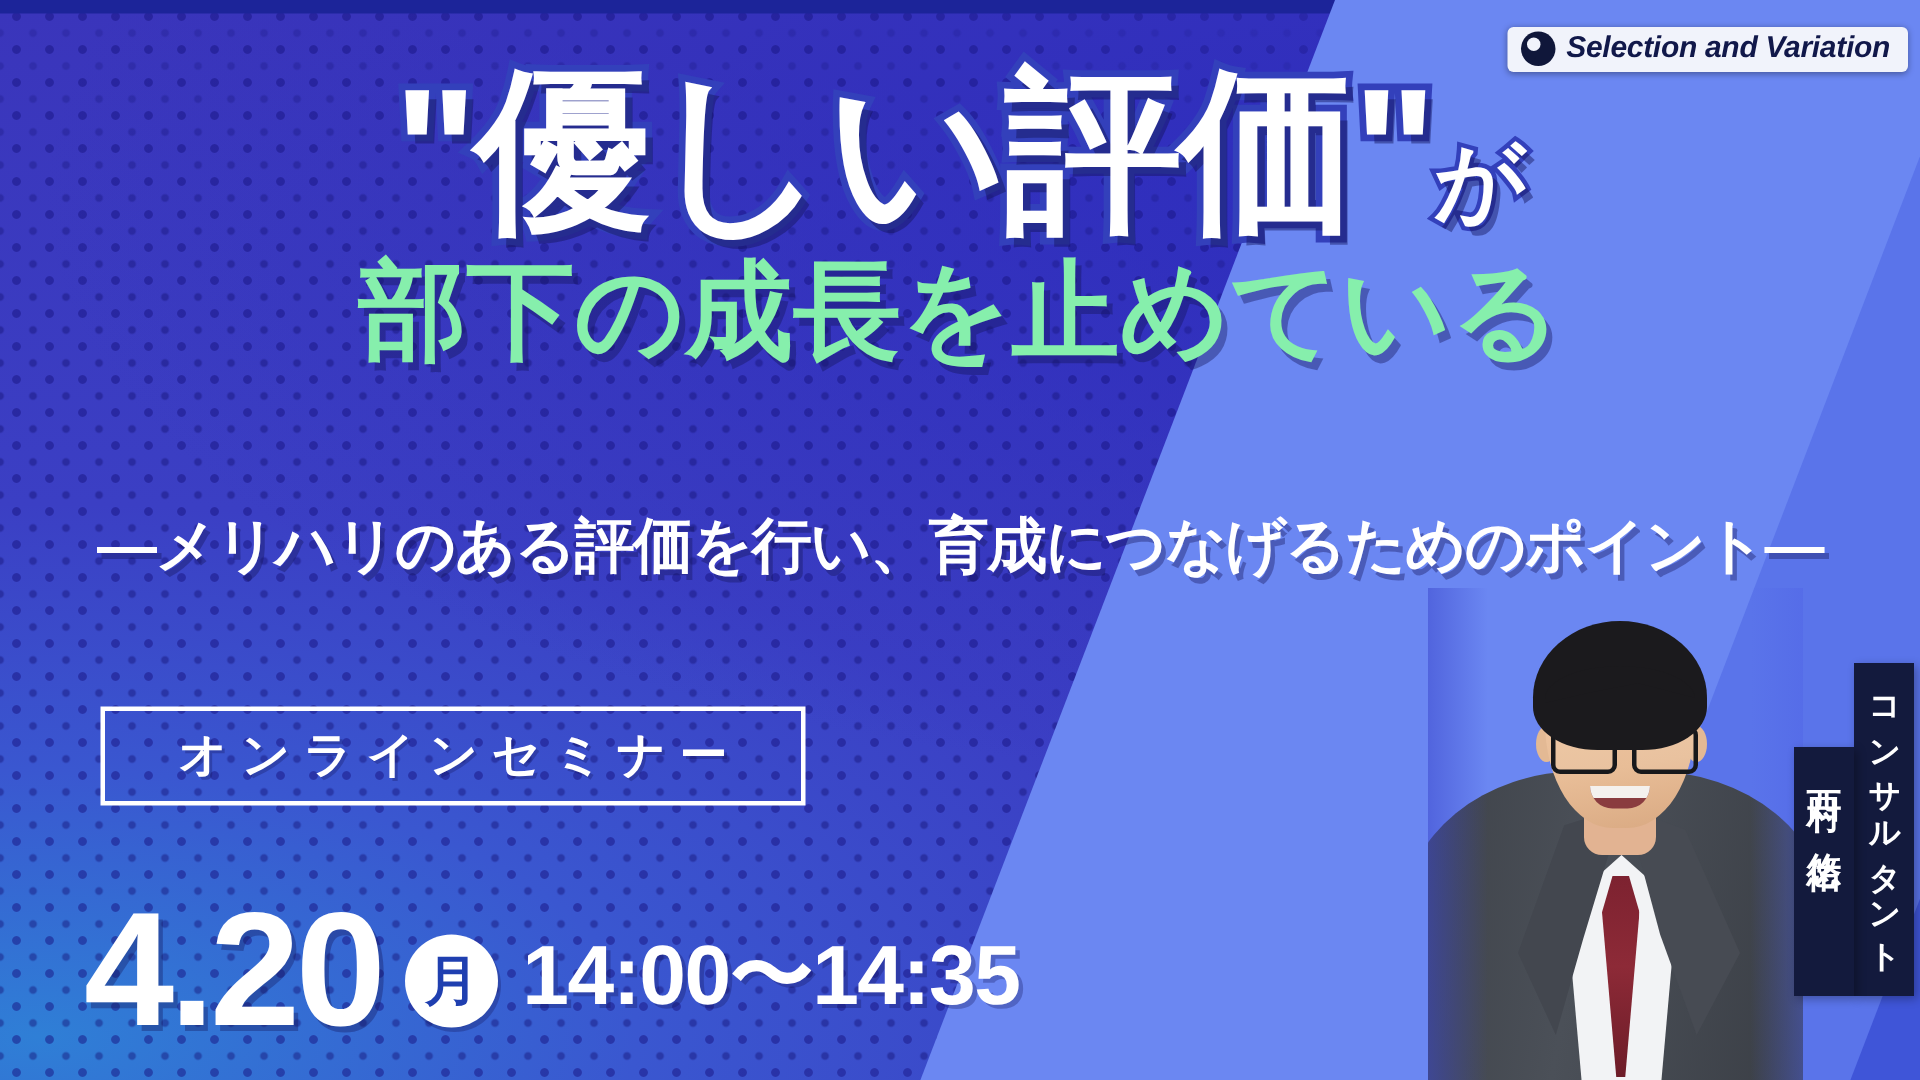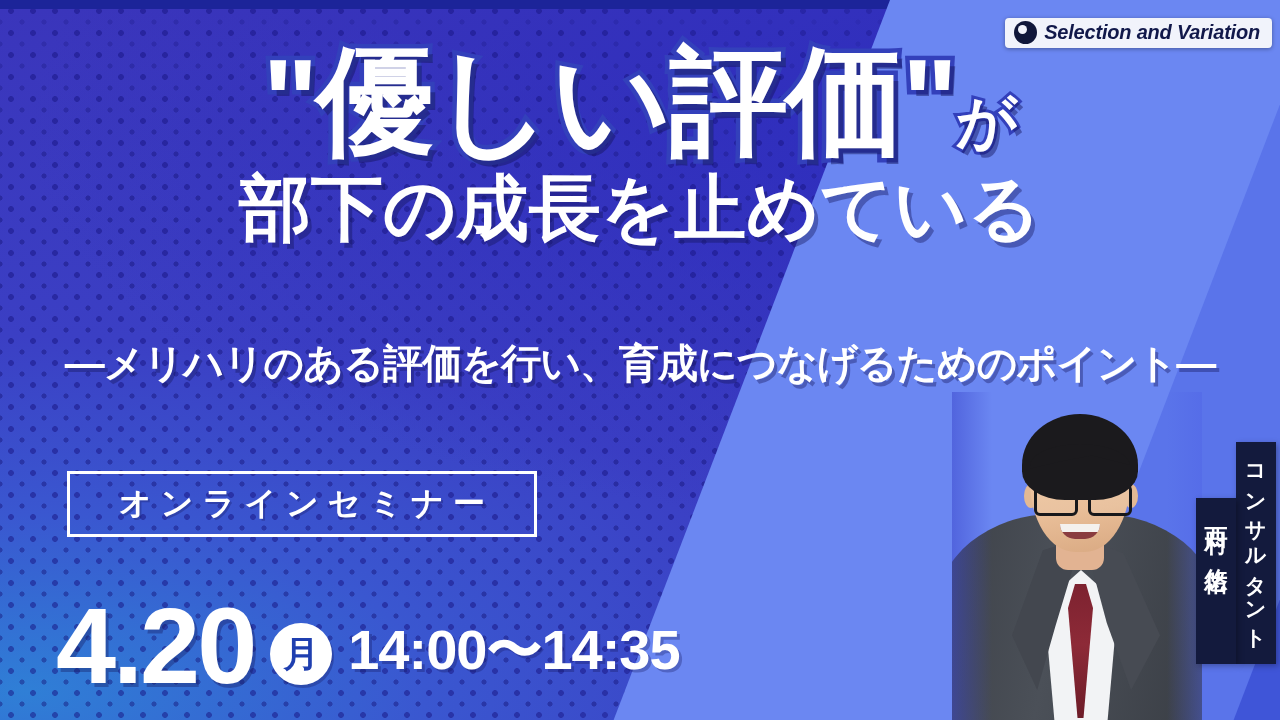--- a/index.html
+++ b/index.html
@@ -113,21 +113,21 @@
   .line1 .ga{
     font-size:60px;
     -webkit-text-stroke:6px #3340bb;
     vertical-align:baseline;
     letter-spacing:0;
   }
   .line2{
     display:block;
     margin-top:4px;
     font-size:72px;line-height:1.1;
-    font-weight:bold;color:#ffffff;
+    font-weight:bold;color:#86efac;
     letter-spacing:0px;
     text-shadow:4px 5px 0 rgba(20,20,90,.40);
     white-space:nowrap;
   }
   .subline{
     position:absolute;left:0;top:336px;width:1280px;
     text-align:center;
     font-size:40px;font-weight:bold;color:#ffffff;
     letter-spacing:-1px;
     text-shadow:3px 4px 0 rgba(20,20,90,.38);

